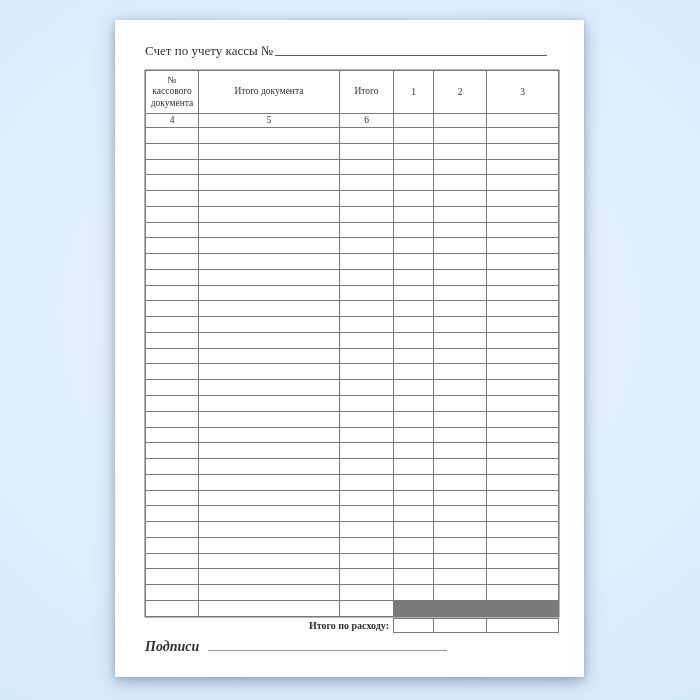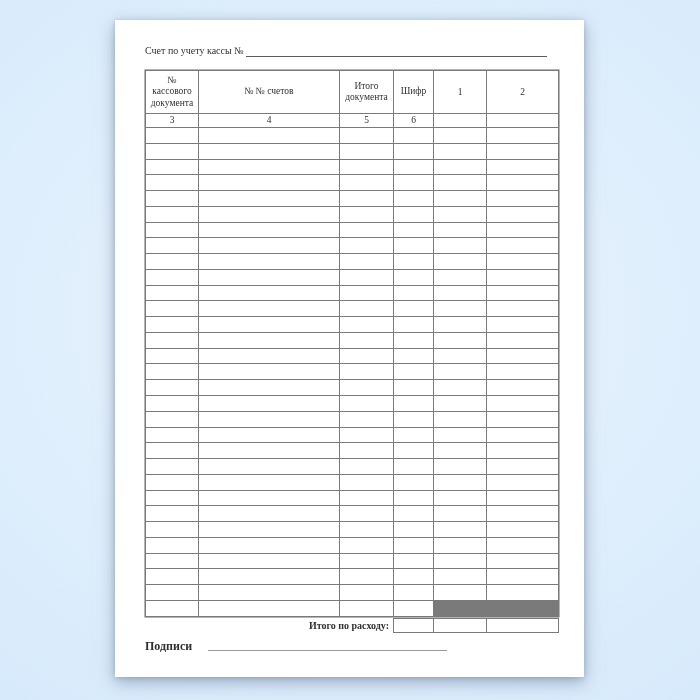--- a/index.html
+++ b/index.html
@@ -21,22 +21,22 @@
     background: #ffffff;
     box-shadow: 0 5px 16px rgba(100,120,150,0.55), 0 1px 5px rgba(100,120,150,0.35);
   }
   
   .doc-title {
     position: absolute;
     left: 30px;
     top: 24px;
     width: 402px;
     display: flex;
-    align-items: center;
-    font-size: 10px;
+    align-items: flex-start;
+    font-size: 13px;
     line-height: 14px;
     white-space: nowrap;
   }
   .title-fill {
     flex: 1 1 auto;
     border-bottom: 1px solid #5f5b58;
     height: 11px;
     margin-left: 2px;
   }
   
@@ -88,21 +88,22 @@
     gap: 1px;
     padding: 1px;
     background: #7a7a7a;
   }
   
   .signatures-label {
     position: absolute;
     left: 30px;
     top: 619px;
     font-weight: bold;
-    font-size: 12px;
+    font-size: 14px;
+    font-style: italic;
   }
   .signature-line {
     position: absolute;
     left: 93px;
     top: 630px;
     width: 239px;
     border-top: 1px solid #9a9a9a;
   }
 </style>
 </head>
@@ -114,27 +115,24 @@
     <div class="doc-title">
       <span>Счет по учету кассы №</span>
       <span class="title-fill"></span>
     </div>
 
     <div class="grid">
       <div class="cell head">
           <span>№ кассового документа</span>
         </div>
       <div class="cell head">
-          <span>№ № счетов</span>
-        </div>
-      <div class="cell head">
           <span>Итого документа</span>
         </div>
       <div class="cell head">
-          <span>Шифр</span>
+          <span>Итого</span>
         </div>
 
       <div class="cell num">1</div>
       <div class="cell num">2</div>
       <div class="cell num">3</div>
       <div class="cell num">4</div>
       <div class="cell num">5</div>
       <div class="cell num">6</div>
 
     <div class="cell empty"></div>

